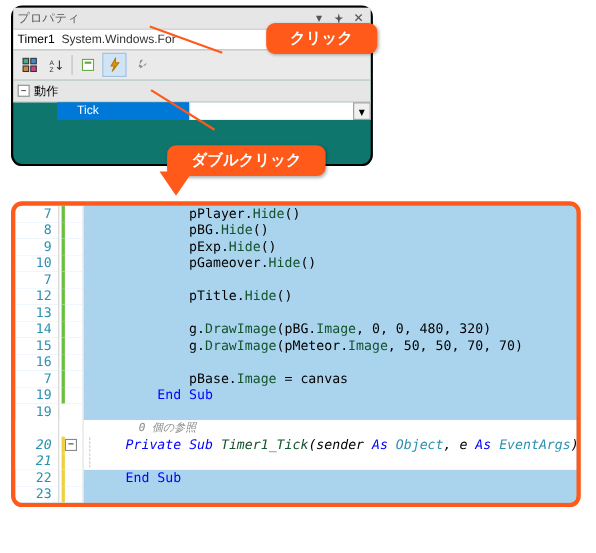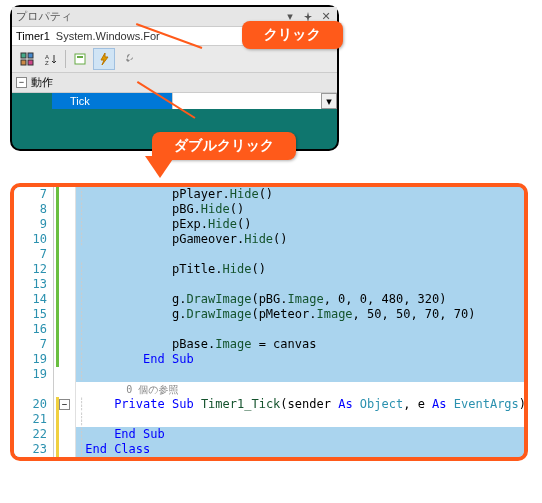--- a/index.html
+++ b/index.html
@@ -155,21 +155,21 @@
   .margin .bar-y { position:absolute; left:2px; top:0; bottom:0; width:3px; background:#f0d040; }
   .fold { width:11px; height:11px; border:1px solid #888; background:#fff; font-size:9px; line-height:9px; text-align:center;}
   .code {
     flex:1;
     white-space: pre;
     color:#000;
     padding-left: 2px;
     overflow:hidden;
   }
   .code-line.sel { background:#aad4ee; }
-  .code-line.unsel { background:#fff; }
+  .code-line.unsel { background:#fff;font-style:italic; }
   .code-line.unsel .code { background:#fff; }
   
   .kw { color:#0000ff; }
   .tp { color:#2b91af; }
   .mth { color:#14532d; }
   
   .ref-annot { color:#888; font-size:10px; }
   
   .outline-v { color:#ccc; }
 </style>
@@ -363,15 +363,14 @@
       <div class="margin">
         <span class="bar-y"></span>
       </div>
       <div class="code"><span class="outline-v">┊</span>    <span class="kw">End Sub</span></div>
     </div>
     <div class="code-line sel">
       <div class="gutter">23</div>
       <div class="margin">
         <span class="bar-y"></span>
       </div>
-      <div class="code"><span class="outline-v">┊</span><span class="kw">End Class</span></div>
     </div>
   </div>
 
 </body></html>

